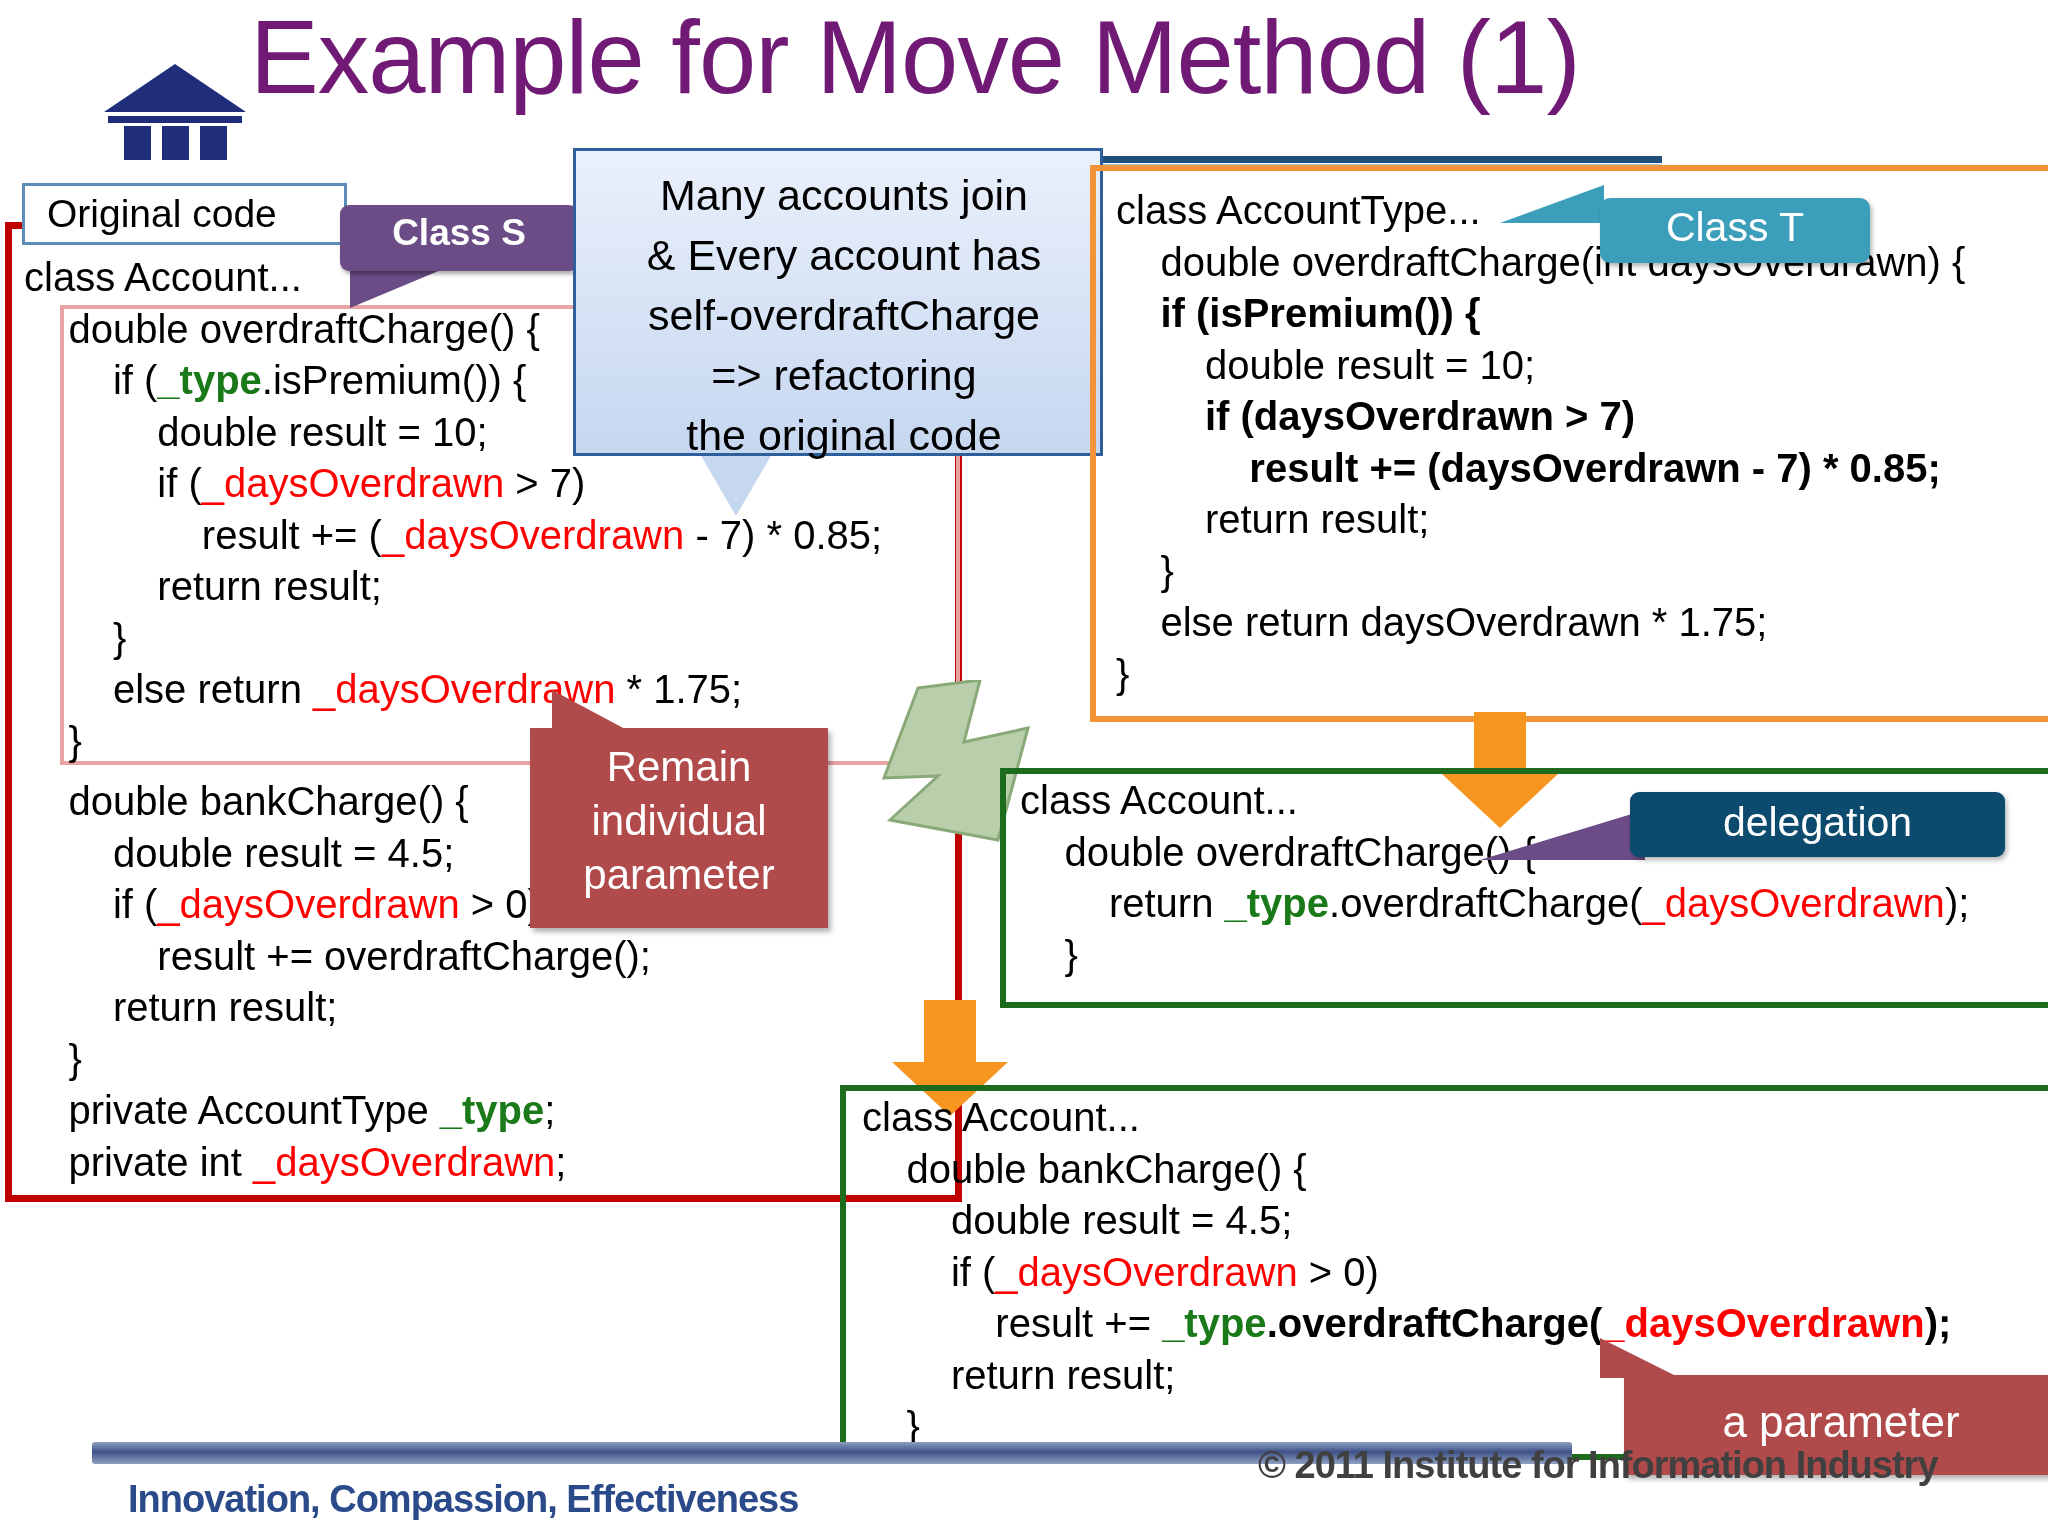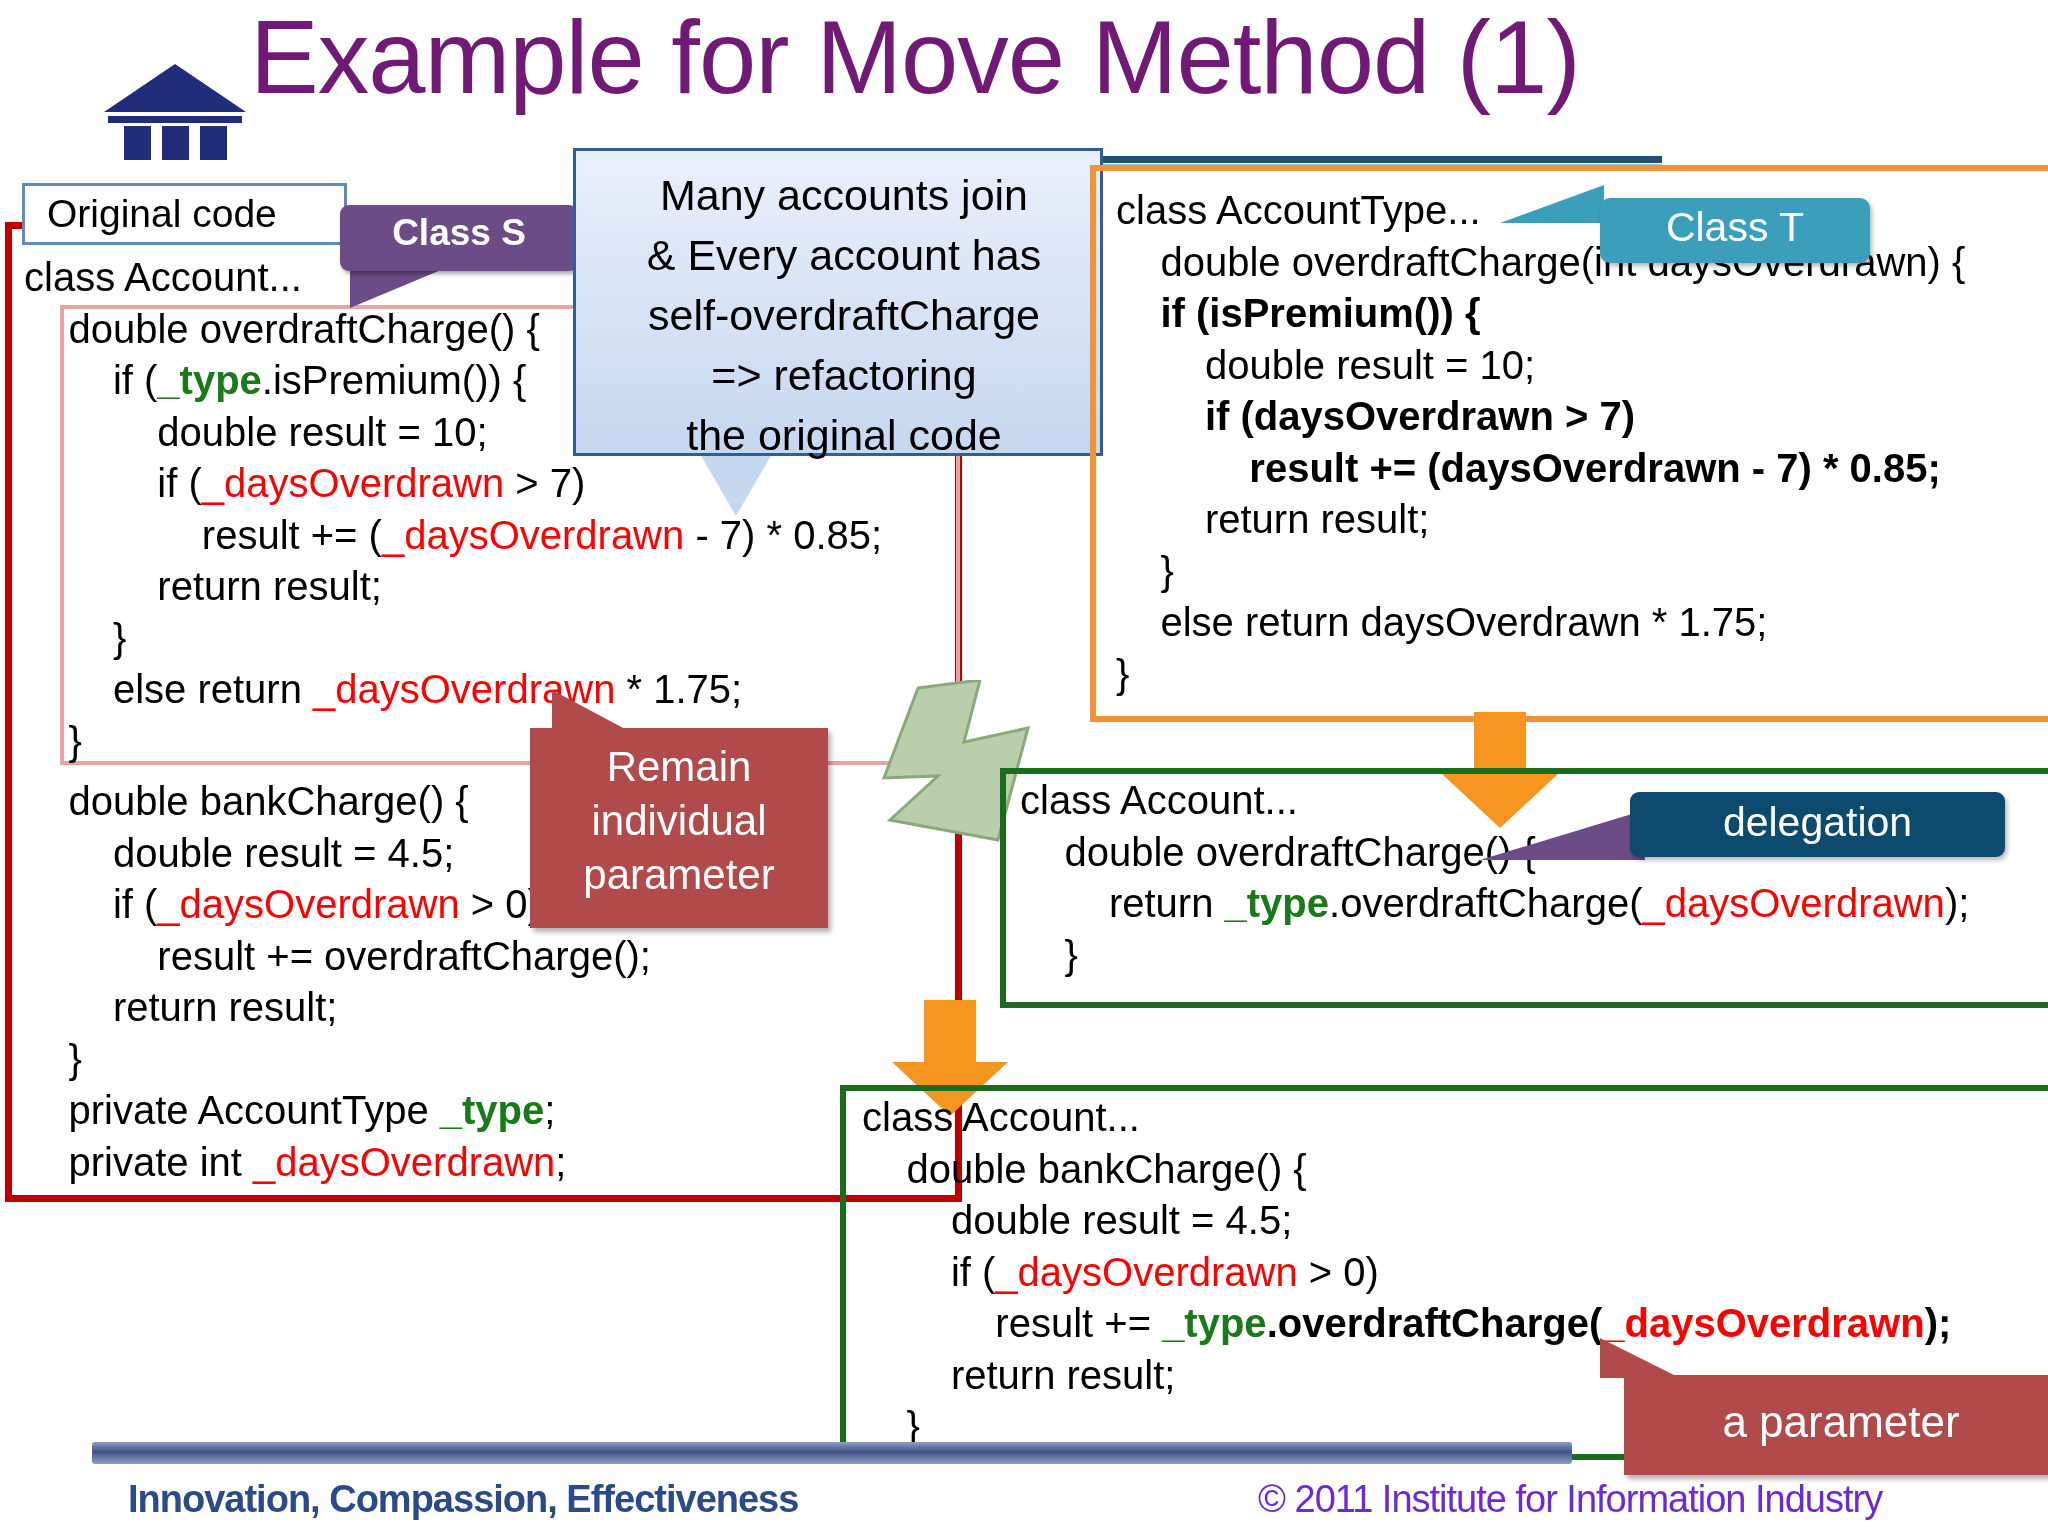--- a/index.html
+++ b/index.html
@@ -230,21 +230,21 @@
   #footer-bar{
     left:92px;top:1442px;width:1480px;height:22px;
     background:linear-gradient(180deg,#8f9fc0 0%,#3e5288 45%,#8fa0c2 100%);
     border-radius:3px;
   }
   #footer-left{
     left:128px;top:1478px;font-size:38px;color:#2a4a8a;font-weight:bold;
     letter-spacing:-1px;
   }
   #footer-right{
-    left:1258px;top:1478px;font-size:38px;color:#6d28d9;font-weight:normal;
+    left:1258px;top:1444px;font-size:38px;color:#404040;font-weight:bold;
     letter-spacing:-1px;white-space:nowrap;
   }
 
   
   .green-tok{color:#1a7a1a;font-weight:bold;}
   .red-tok{color:#ff0000;}
   .b{font-weight:bold;}
   pre.code{margin:0;font-family:"Liberation Sans",sans-serif;white-space:pre;}
 </style>
 </head>

